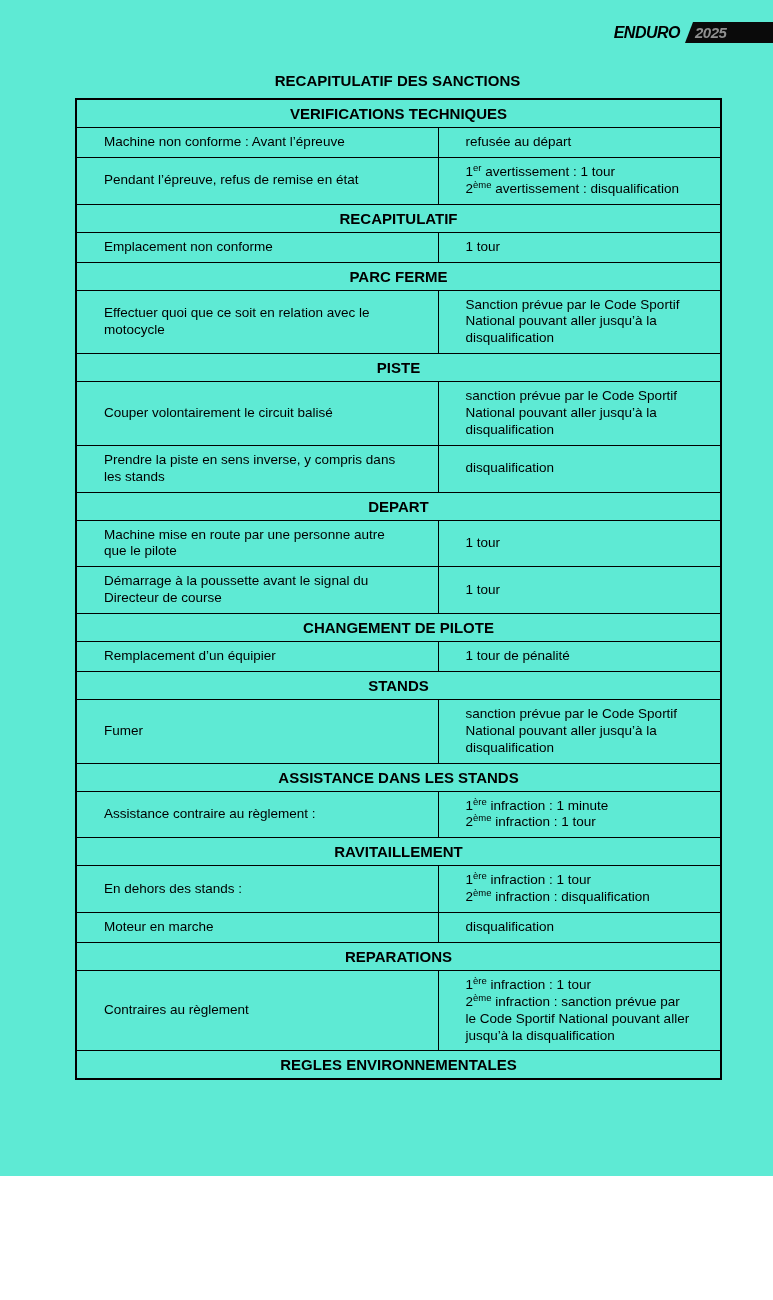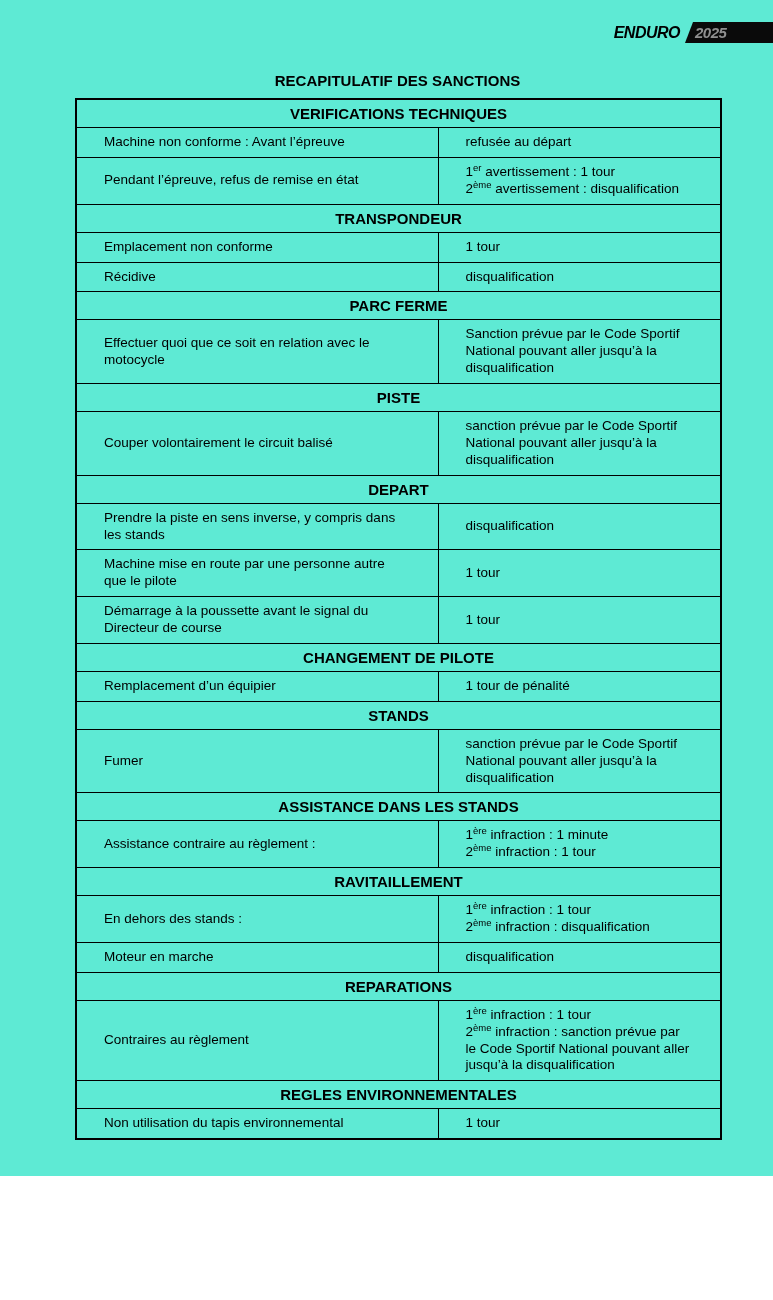--- a/index.html
+++ b/index.html
@@ -129,60 +129,54 @@
           </td>
         </tr>
         <tr>
           <td class="cell-infraction">Pendant l’épreuve, refus de remise en état</td>
           <td class="cell-sanction">
             <div class="sanction-line">1<sup>er</sup> avertissement : 1 tour</div>
             <div class="sanction-line">2<sup>ème</sup> avertissement : disqualification</div>
           </td>
         </tr>
         <tr>
-          <th colspan="2" class="section-header">TRANSPONDEUR</th>
+          <th colspan="2" class="section-header">RECAPITULATIF</th>
         </tr>
         <tr>
           <td class="cell-infraction">Emplacement non conforme</td>
           <td class="cell-sanction">
             <div class="sanction-line">1 tour</div>
           </td>
         </tr>
         <tr>
-          <td class="cell-infraction">Récidive</td>
+          <th colspan="2" class="section-header">PARC FERME</th>
+        </tr>
+        <tr>
+          <td class="cell-infraction">Effectuer quoi que ce soit en relation avec le motocycle</td>
+          <td class="cell-sanction">
+            <div class="sanction-line">Sanction prévue par le Code Sportif National pouvant aller jusqu’à la disqualification</div>
+          </td>
+        </tr>
+        <tr>
+          <th colspan="2" class="section-header">PISTE</th>
+        </tr>
+        <tr>
+          <td class="cell-infraction">Couper volontairement le circuit balisé</td>
+          <td class="cell-sanction">
+            <div class="sanction-line">sanction prévue par le Code Sportif National pouvant aller jusqu’à la disqualification</div>
+          </td>
+        </tr>
+        <tr>
+          <td class="cell-infraction">Prendre la piste en sens inverse, y compris dans les stands</td>
           <td class="cell-sanction">
             <div class="sanction-line">disqualification</div>
           </td>
         </tr>
         <tr>
-          <th colspan="2" class="section-header">PARC FERME</th>
-        </tr>
-        <tr>
-          <td class="cell-infraction">Effectuer quoi que ce soit en relation avec le motocycle</td>
-          <td class="cell-sanction">
-            <div class="sanction-line">Sanction prévue par le Code Sportif National pouvant aller jusqu’à la disqualification</div>
-          </td>
-        </tr>
-        <tr>
-          <th colspan="2" class="section-header">PISTE</th>
-        </tr>
-        <tr>
-          <td class="cell-infraction">Couper volontairement le circuit balisé</td>
-          <td class="cell-sanction">
-            <div class="sanction-line">sanction prévue par le Code Sportif National pouvant aller jusqu’à la disqualification</div>
-          </td>
-        </tr>
-        <tr>
           <th colspan="2" class="section-header">DEPART</th>
-        </tr>
-        <tr>
-          <td class="cell-infraction">Prendre la piste en sens inverse, y compris dans les stands</td>
-          <td class="cell-sanction">
-            <div class="sanction-line">disqualification</div>
-          </td>
         </tr>
         <tr>
           <td class="cell-infraction">Machine mise en route par une personne autre que le pilote</td>
           <td class="cell-sanction">
             <div class="sanction-line">1 tour</div>
           </td>
         </tr>
         <tr>
           <td class="cell-infraction">Démarrage à la poussette avant le signal du Directeur de course</td>
           <td class="cell-sanction">
@@ -239,24 +233,18 @@
         <tr>
           <td class="cell-infraction">Contraires au règlement</td>
           <td class="cell-sanction">
             <div class="sanction-line">1<sup>ère</sup> infraction : 1 tour</div>
             <div class="sanction-line">2<sup>ème</sup> infraction : sanction prévue par le Code Sportif National pouvant aller jusqu’à la disqualification</div>
           </td>
         </tr>
         <tr>
           <th colspan="2" class="section-header">REGLES ENVIRONNEMENTALES</th>
         </tr>
-        <tr>
-          <td class="cell-infraction">Non utilisation du tapis environnemental</td>
-          <td class="cell-sanction">
-            <div class="sanction-line">1 tour</div>
-          </td>
-        </tr>
       </tbody>
   </table>
 
   <div class="page-number">455</div>
 
 </div>
 
 </body></html>

